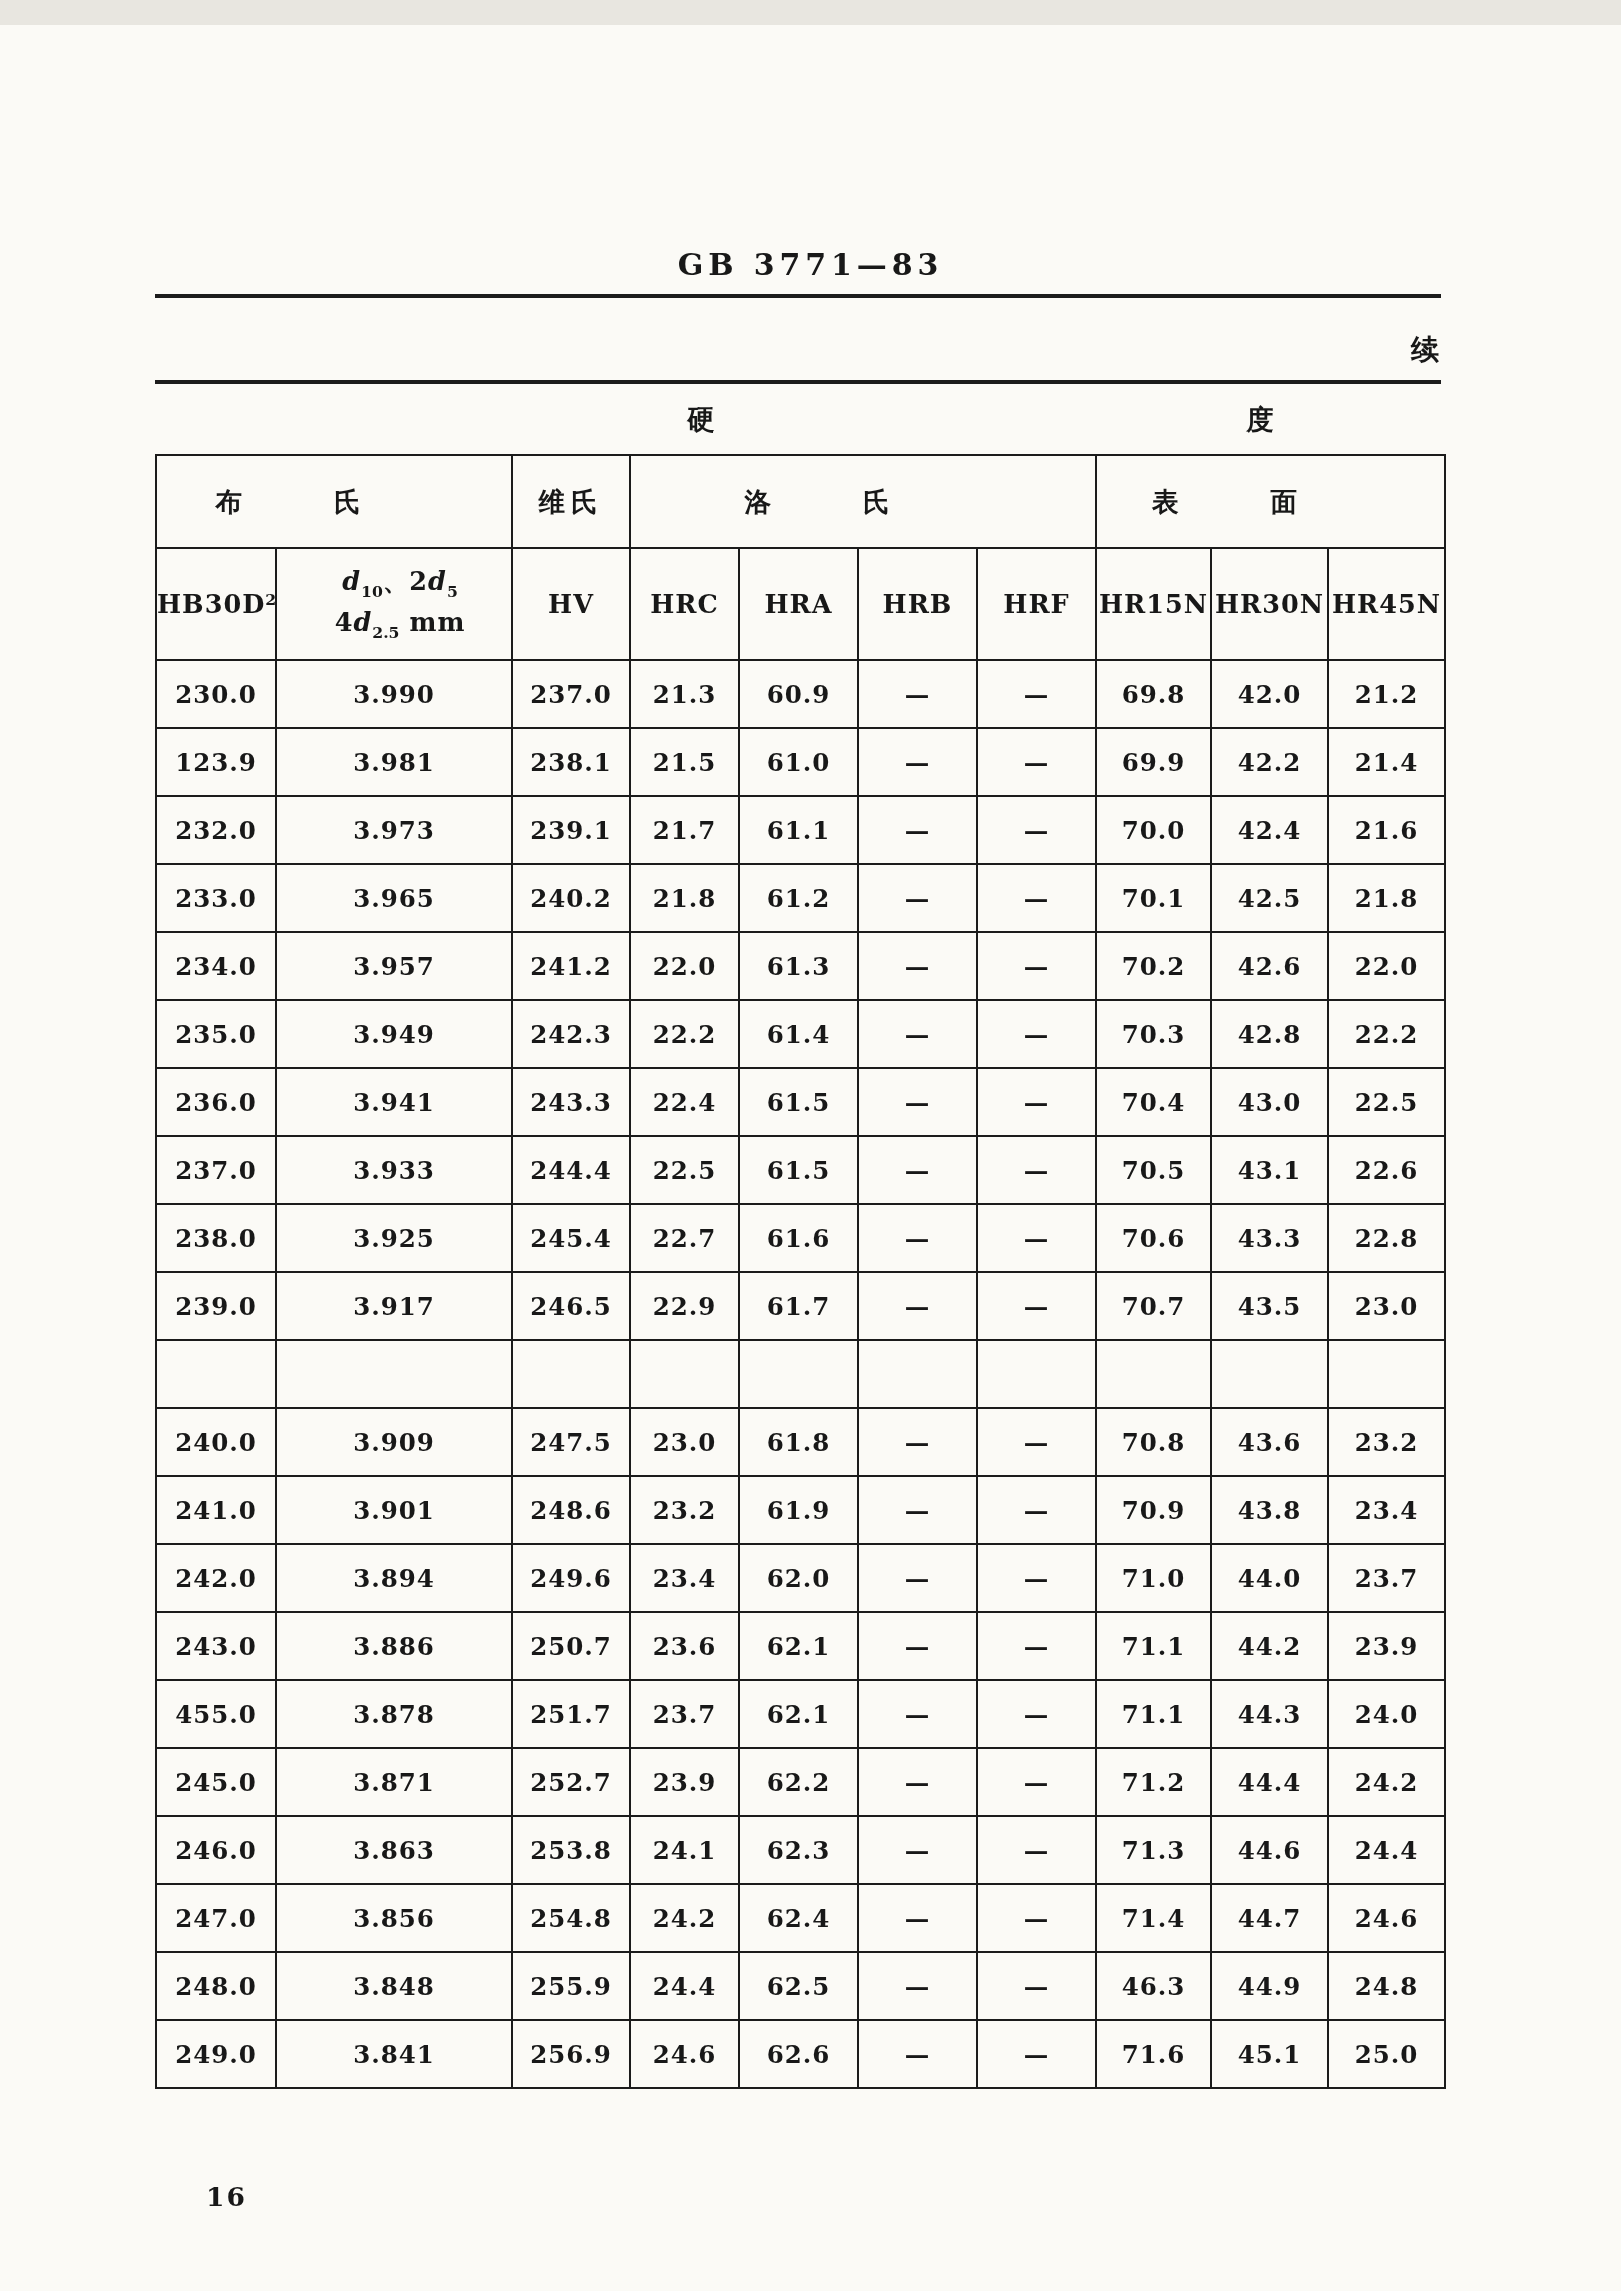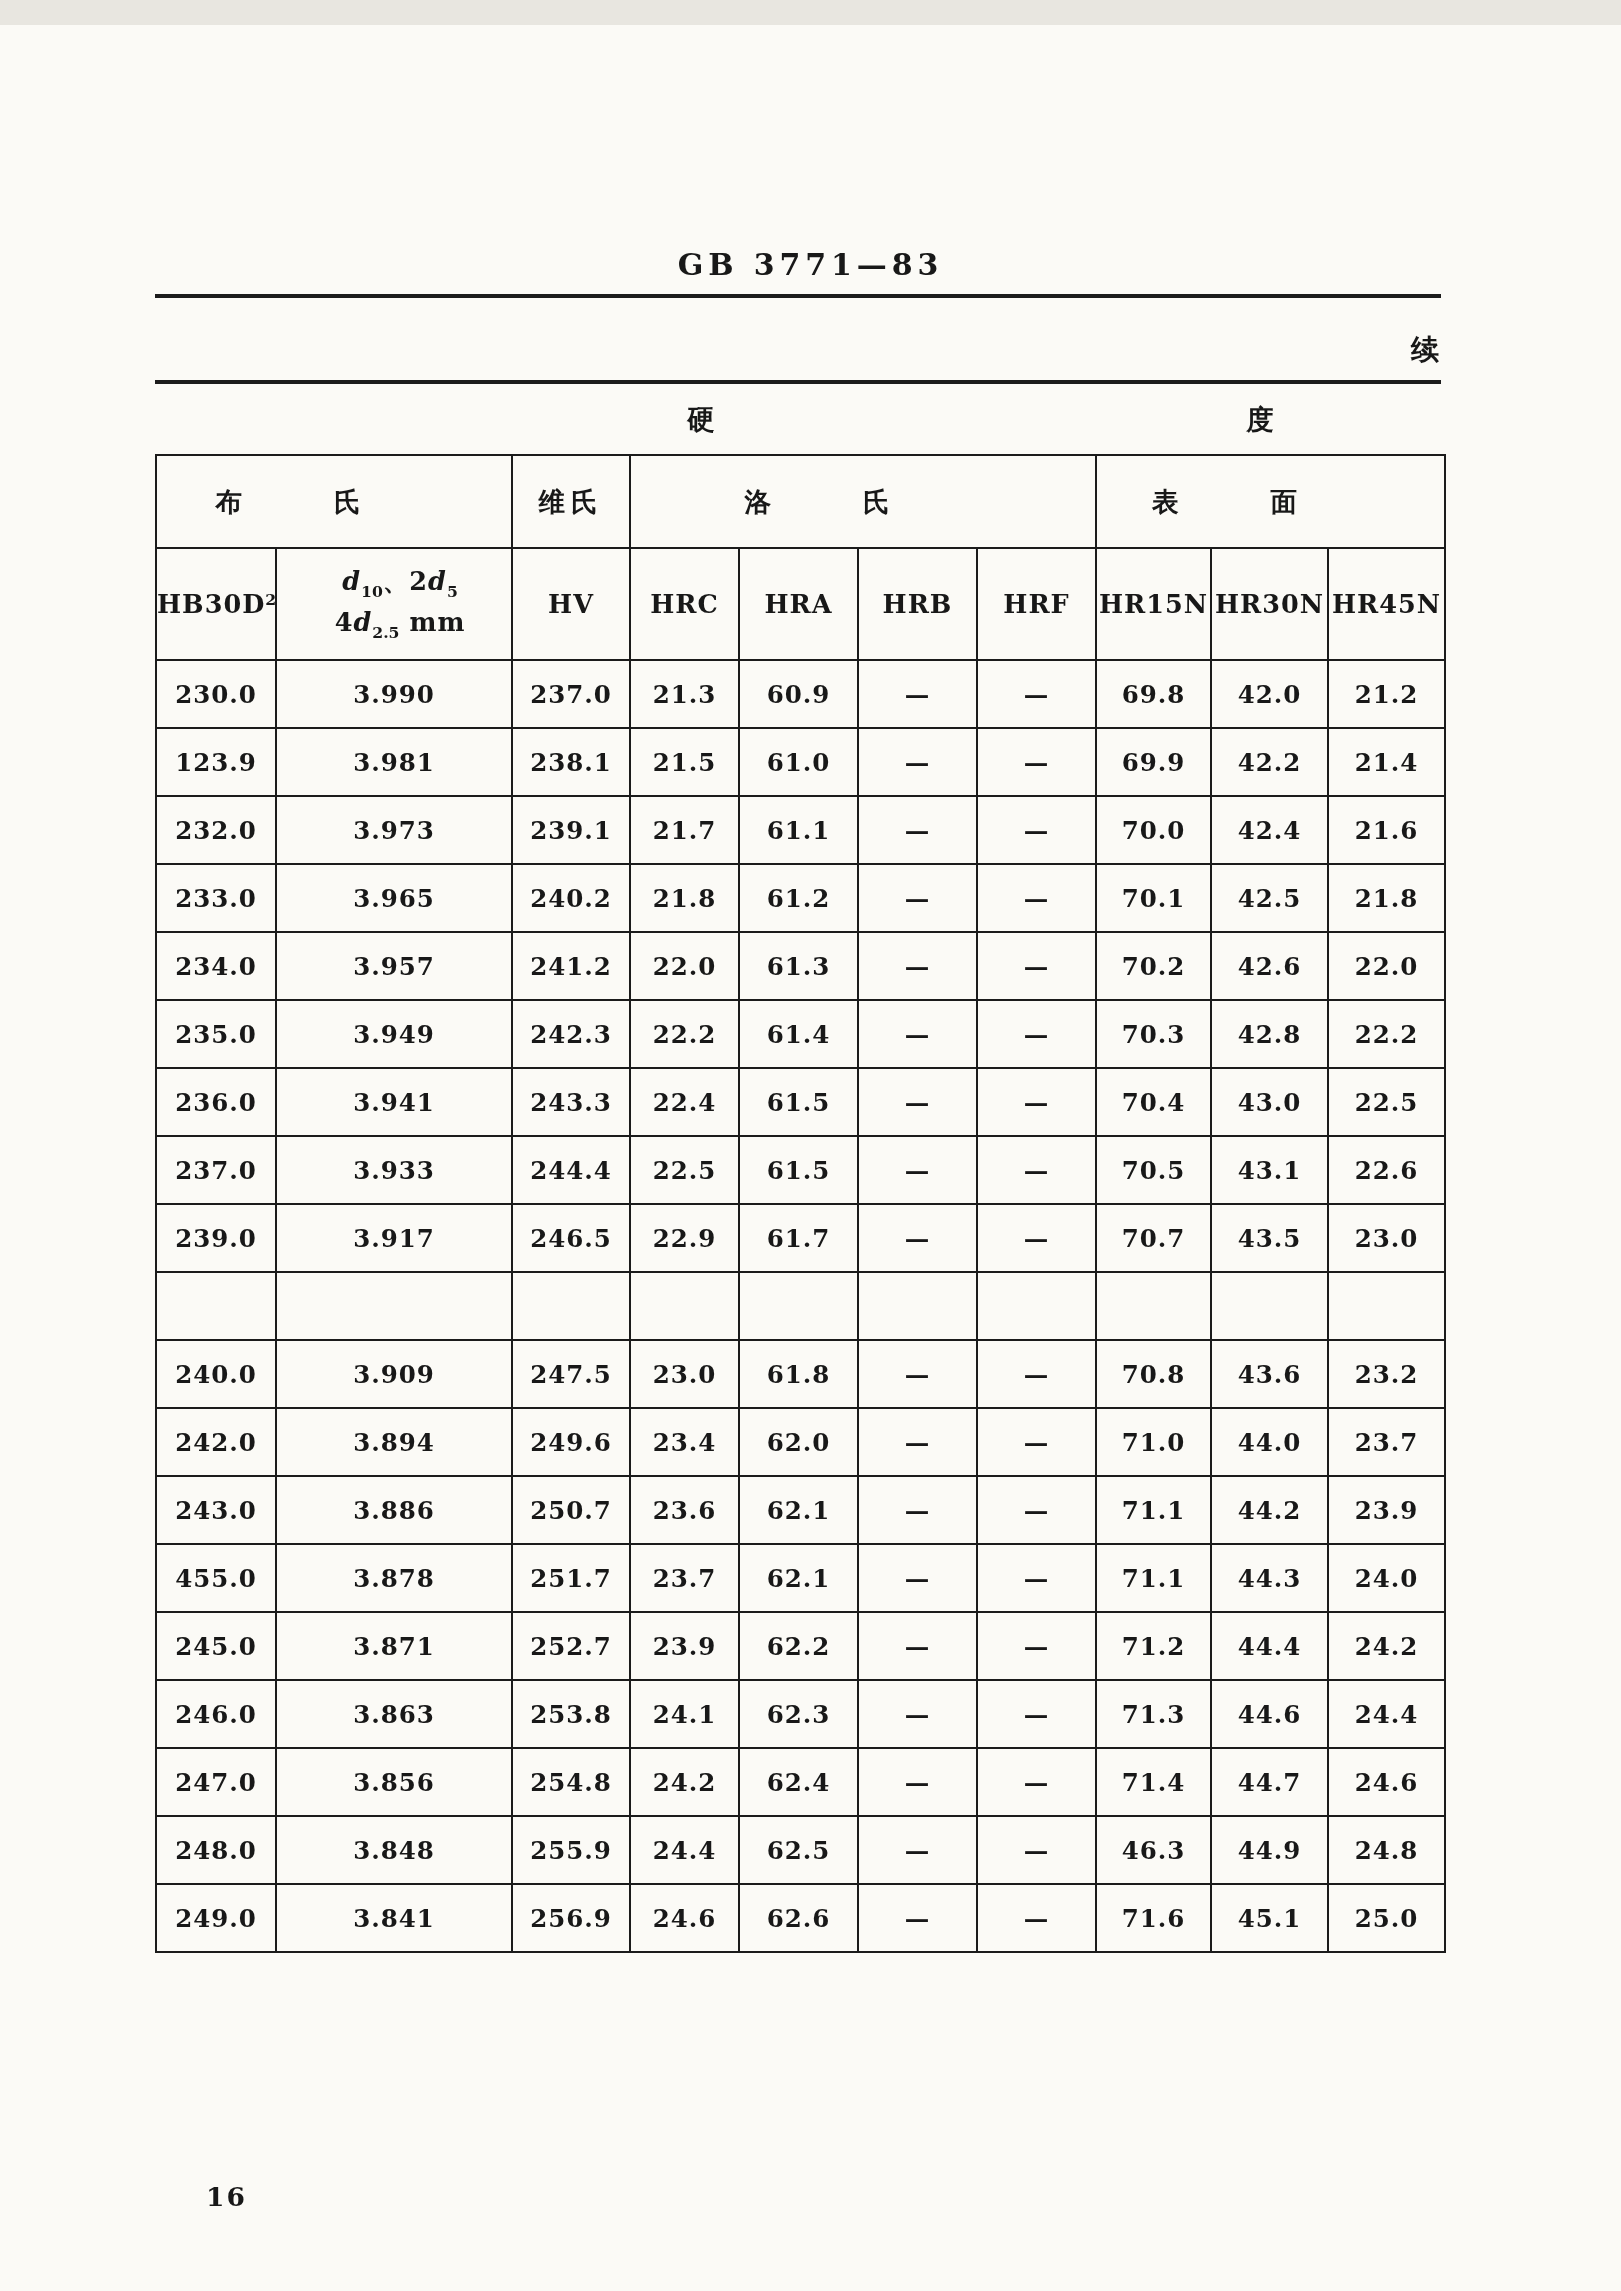--- a/index.html
+++ b/index.html
@@ -197,20 +197,32 @@
             <td>244.4</td>
             <td>22.5</td>
             <td>61.5</td>
             <td>—</td>
             <td>—</td>
             <td>70.5</td>
             <td>43.1</td>
             <td>22.6</td>
           </tr>
           <tr>
+            <td>238.0</td>
+            <td>3.925</td>
+            <td>245.4</td>
+            <td>22.7</td>
+            <td>61.6</td>
+            <td>—</td>
+            <td>—</td>
+            <td>70.6</td>
+            <td>43.3</td>
+            <td>22.8</td>
+          </tr>
+          <tr>
             <td>239.0</td>
             <td>3.917</td>
             <td>246.5</td>
             <td>22.9</td>
             <td>61.7</td>
             <td>—</td>
             <td>—</td>
             <td>70.7</td>
             <td>43.5</td>
             <td>23.0</td>
@@ -233,20 +245,32 @@
             <td>247.5</td>
             <td>23.0</td>
             <td>61.8</td>
             <td>—</td>
             <td>—</td>
             <td>70.8</td>
             <td>43.6</td>
             <td>23.2</td>
           </tr>
           <tr>
+            <td>241.0</td>
+            <td>3.901</td>
+            <td>248.6</td>
+            <td>23.2</td>
+            <td>61.9</td>
+            <td>—</td>
+            <td>—</td>
+            <td>70.9</td>
+            <td>43.8</td>
+            <td>23.4</td>
+          </tr>
+          <tr>
             <td>242.0</td>
             <td>3.894</td>
             <td>249.6</td>
             <td>23.4</td>
             <td>62.0</td>
             <td>—</td>
             <td>—</td>
             <td>71.0</td>
             <td>44.0</td>
             <td>23.7</td>

